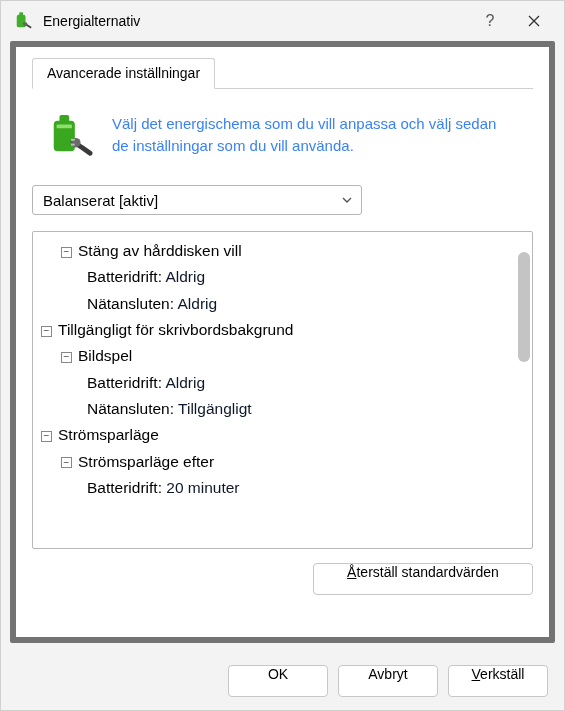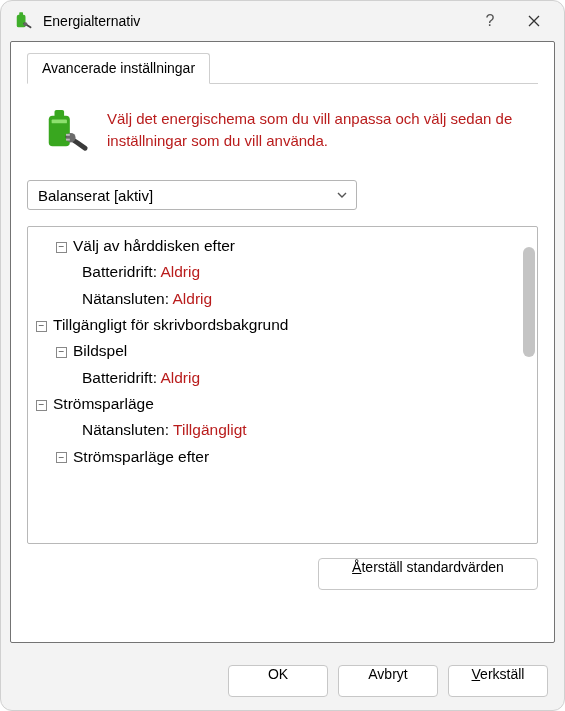--- a/index.html
+++ b/index.html
@@ -11,21 +11,21 @@
     background: #fff;
     width: 565px;
     height: 711px;
     overflow: hidden;
   }
   .window {
     width: 565px;
     height: 711px;
     background: #f3f3f3;
     border: 1px solid #d0d0d0;
-    border-radius: 12px;
+    border-radius: 0;
     display: flex;
     flex-direction: column;
   }
   .titlebar {
     height: 40px;
     display: flex;
     align-items: center;
     padding: 0 8px 0 12px;
   }
   .titlebar .app-icon { width: 20px; height: 20px; margin-right: 10px; }
@@ -37,21 +37,21 @@
     align-items: center;
     justify-content: center;
     color: #555;
     font-size: 16px;
   }
 
   .client {
     flex: 1;
     background: #fff;
     margin: 0 9px 9px 9px;
-    border: 1px solid #737373;
+    border: 6px solid #737373;
     border-radius: 2px;
     padding: 10px 16px 14px 16px;
     display: flex;
     flex-direction: column;
     position: relative;
   }
 
   .tabstrip {
     display: flex;
     margin-bottom: 0;
@@ -73,21 +73,21 @@
     margin-top: 0;
   }
 
   .intro {
     display: flex;
     padding: 24px 20px 26px 16px;
     gap: 18px;
     align-items: flex-start;
   }
   .intro .intro-icon { width: 46px; height: 46px; flex: 0 0 auto; }
-  .intro .intro-text { font-size: 15px; line-height: 1.45; color: #b91c1c; }
+  .intro .intro-text { font-size: 15px; line-height: 1.45; color: #3b82f6; }
 
   .plan-select {
     width: 330px;
     height: 30px;
     border: 1px solid #b5b5b5;
     border-radius: 3px;
     background: #fff;
     display: flex;
     align-items: center;
     padding: 0 8px 0 10px;
@@ -134,21 +134,21 @@
     align-items: center;
     justify-content: center;
     font-size: 10px;
     line-height: 1;
     color: #444;
     margin-right: 6px;
     vertical-align: 1px;
     background: #fff;
   }
 
-  .val-link { color: #b91c1c; }
+  .val-link { color: #0f172a; }
   .label-colon { color: #000; }
 
   .restore-row {
     display: flex;
     justify-content: flex-end;
     margin-top: 14px;
   }
   .btn {
     min-width: 100px;
     height: 32px;
@@ -226,51 +226,55 @@
             <path d="M2 4 L6 8 L10 4" stroke="#555" stroke-width="1.4" fill="none"></path>
           </svg>
       </span>
     </div>
 
     <div class="tree-wrap">
       <div class="tree-scrollbar"></div>
       <div class="tree">
 
         <div class="node lvl1">
-          <span class="toggle-box">−</span><span>Välj av hårddisken efter</span>
+          <span class="toggle-box">−</span><span>Stäng av hårddisken vill</span>
         </div>
         <div class="node lvl2">
           <span class="label-colon">Batteridrift:</span>
           <span class="val-link">Aldrig</span>
         </div>
         <div class="node lvl2">
           <span class="label-colon">Nätansluten:</span>
           <span class="val-link">Aldrig</span>
         </div>
 
         <div class="node lvl0">
           <span class="toggle-box">−</span><span>Tillgängligt för skrivbordsbakgrund</span>
         </div>
         <div class="node lvl1">
           <span class="toggle-box">−</span><span>Bildspel</span>
         </div>
         <div class="node lvl2">
           <span class="label-colon">Batteridrift:</span>
           <span class="val-link">Aldrig</span>
         </div>
+        <div class="node lvl2">
+          <span class="label-colon">Nätansluten:</span>
+          <span class="val-link">Tillgängligt</span>
+        </div>
+
         <div class="node lvl0">
           <span class="toggle-box">−</span><span>Strömsparläge</span>
         </div>
-
-        <div class="node lvl2">
-          <span class="label-colon">Nätansluten:</span>
-          <span class="val-link">Tillgängligt</span>
-        </div>
         <div class="node lvl1">
           <span class="toggle-box">−</span><span>Strömsparläge efter</span>
+        </div>
+        <div class="node lvl2">
+          <span class="label-colon">Batteridrift:</span>
+          <span class="val-link">20 minuter</span>
         </div>
 
       </div>
     </div>
 
     <div class="restore-row">
       <button class="btn wide">
         <span><span class="mn">Å</span><span>terställ standardvärden</span></span>
       </button>
     </div>

